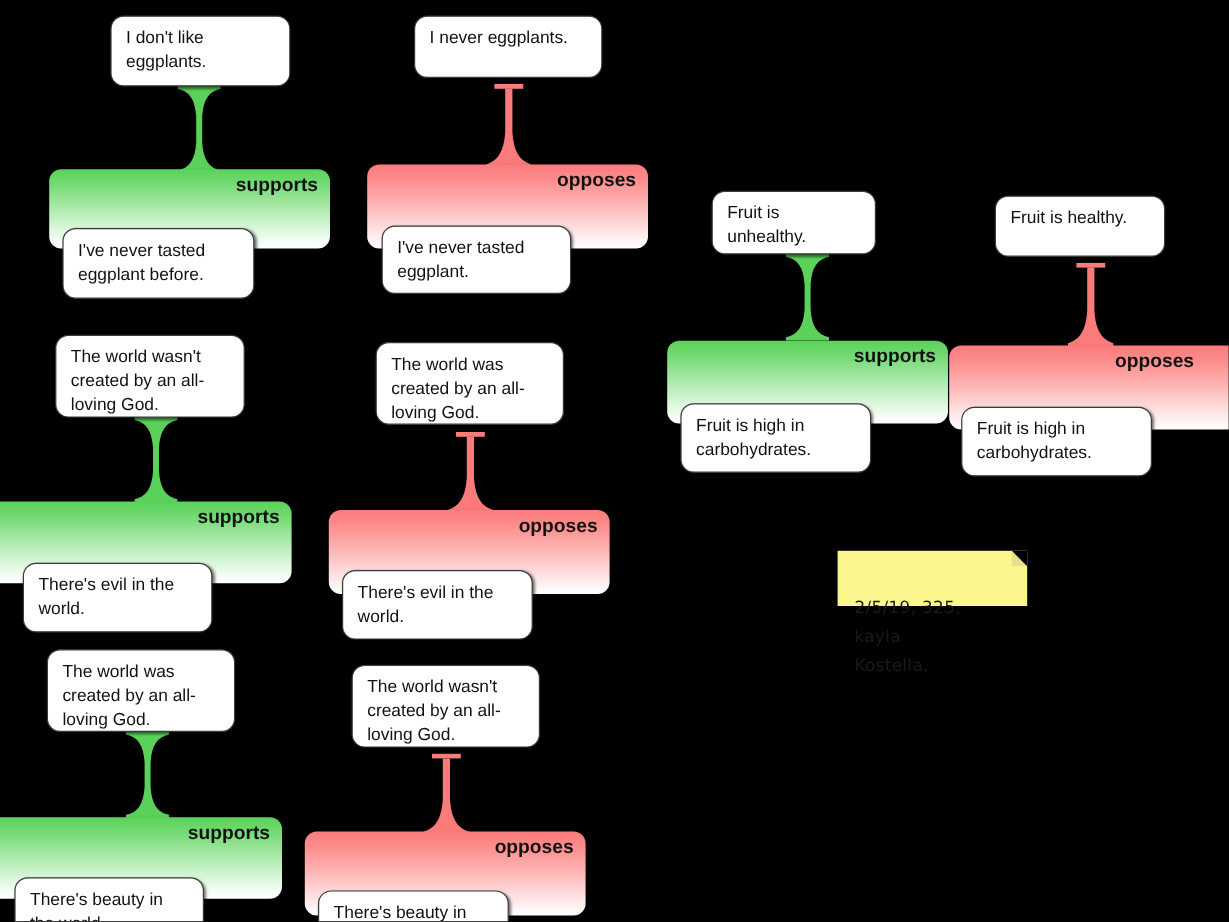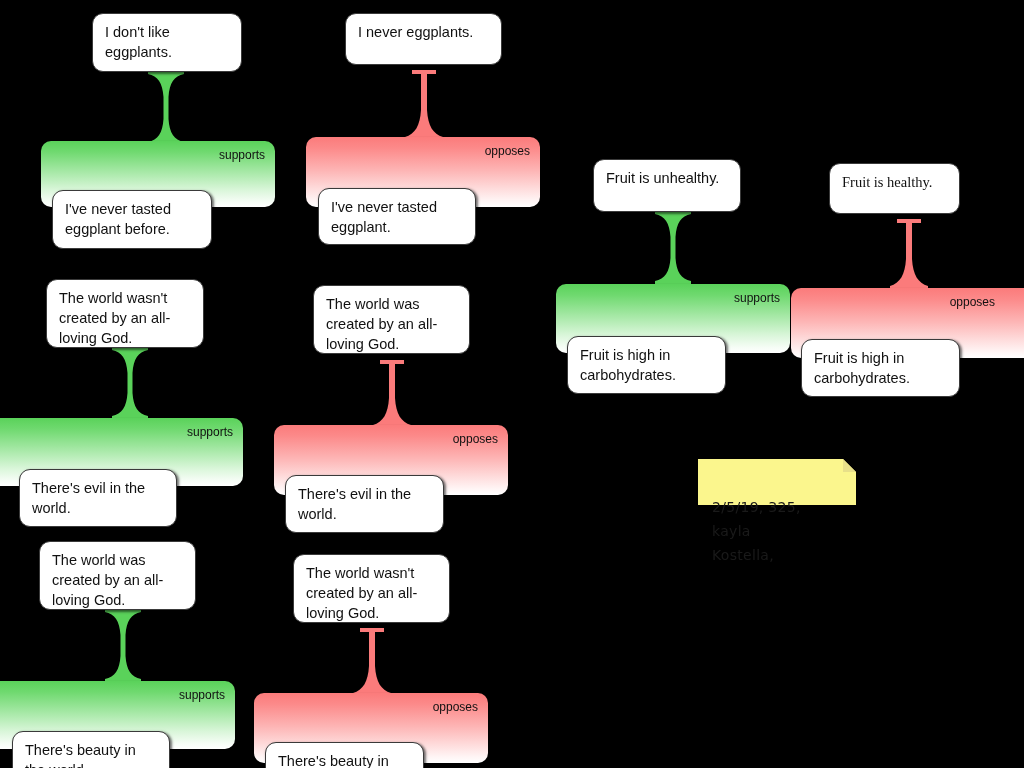--- a/index.html
+++ b/index.html
@@ -67,24 +67,25 @@
     background: linear-gradient(to bottom, #fb7b7b 0%, #fc8a8a 16%, #fdb5b5 48%, #fedcdc 74%, #fff6f6 92%, #ffffff 100%);
   }
   
   .band.clip-left  { border-top-left-radius: 0; border-bottom-left-radius: 0; }
   .band.clip-right { border-top-right-radius: 0; border-bottom-right-radius: 0; }
 
   .band-label {
     position: absolute;
     right: 10px;
     top: 7px;
-    font-size: 12px;
+    font-size: 16px;
     line-height: 14px;
     color: #111111;
     white-space: nowrap;
+    font-weight: bold;
   }
 
   
   .premise {
     position: absolute;
     box-sizing: border-box;
     background: #ffffff;
     border: 1px solid #3a3a3a;
     border-radius: 11px;
     color: #111111;
@@ -160,35 +161,35 @@
       </svg>
     </div>
     <div class="band opposes" style="left:306px; top:137px; width:234px; height:70px;">
       <span class="band-label">opposes</span>
     </div>
     <div class="premise" style="left:318px; top:146px; width:158px; height:57px;">I've never tasted
 eggplant.</div>
   </div>
 
   <div class="unit">
-    <div class="claim" style="left:593px; top:159px; width:148px; height:53px;">Fruit is unhealthy.</div>
+    <div class="claim" style="left:593px; top:159px; width:137px; height:53px;">Fruit is unhealthy.</div>
     <div class="connector" style="left:655px; top:211px;">
       <svg width="36" height="73" viewBox="0 0 36 73">
         <path d="M0,0 L36,0 L36,3 C26,5 21.5,12 20.5,26 L20.5,47 C21.5,61 26,68 36,70 L36,73 L0,73 L0,70 C10,68 14.5,61 15.5,47 L15.5,26 C14.5,12 10,5 0,3 Z" fill="#5ad25a"></path>
       </svg>
     </div>
     <div class="band supports" style="left:556px; top:284px; width:234px; height:69px;">
       <span class="band-label">supports</span>
     </div>
     <div class="premise" style="left:567px; top:294px; width:159px; height:58px;">Fruit is high in
 carbohydrates.</div>
   </div>
 
   <div class="unit">
-    <div class="claim" style="left:829px; top:163px; width:131px; height:51px;font-family:Liberation Serif, serif;">Fruit is healthy.</div>
+    <div class="claim" style="left:829px; top:163px; width:142px; height:51px;">Fruit is healthy.</div>
     <div class="connector" style="left:890px; top:219px;">
       <svg width="38" height="70" viewBox="0 0 38 70">
         <rect x="7" y="0" width="24" height="4" fill="#fb7b7b"></rect>
         <path d="M16,4 L22,4 L22,40 C23,56 28,64 38,67 L38,70 L0,70 L0,67 C10,64 15,56 16,40 Z" fill="#fb7b7b"></path>
       </svg>
     </div>
     <div class="band opposes clip-right" style="left:791px; top:288px; width:238px; height:70px;">
       <span class="band-label" style="right:34px;">opposes</span>
     </div>
     <div class="premise" style="left:801px; top:297px; width:159px; height:58px;">Fruit is high in

